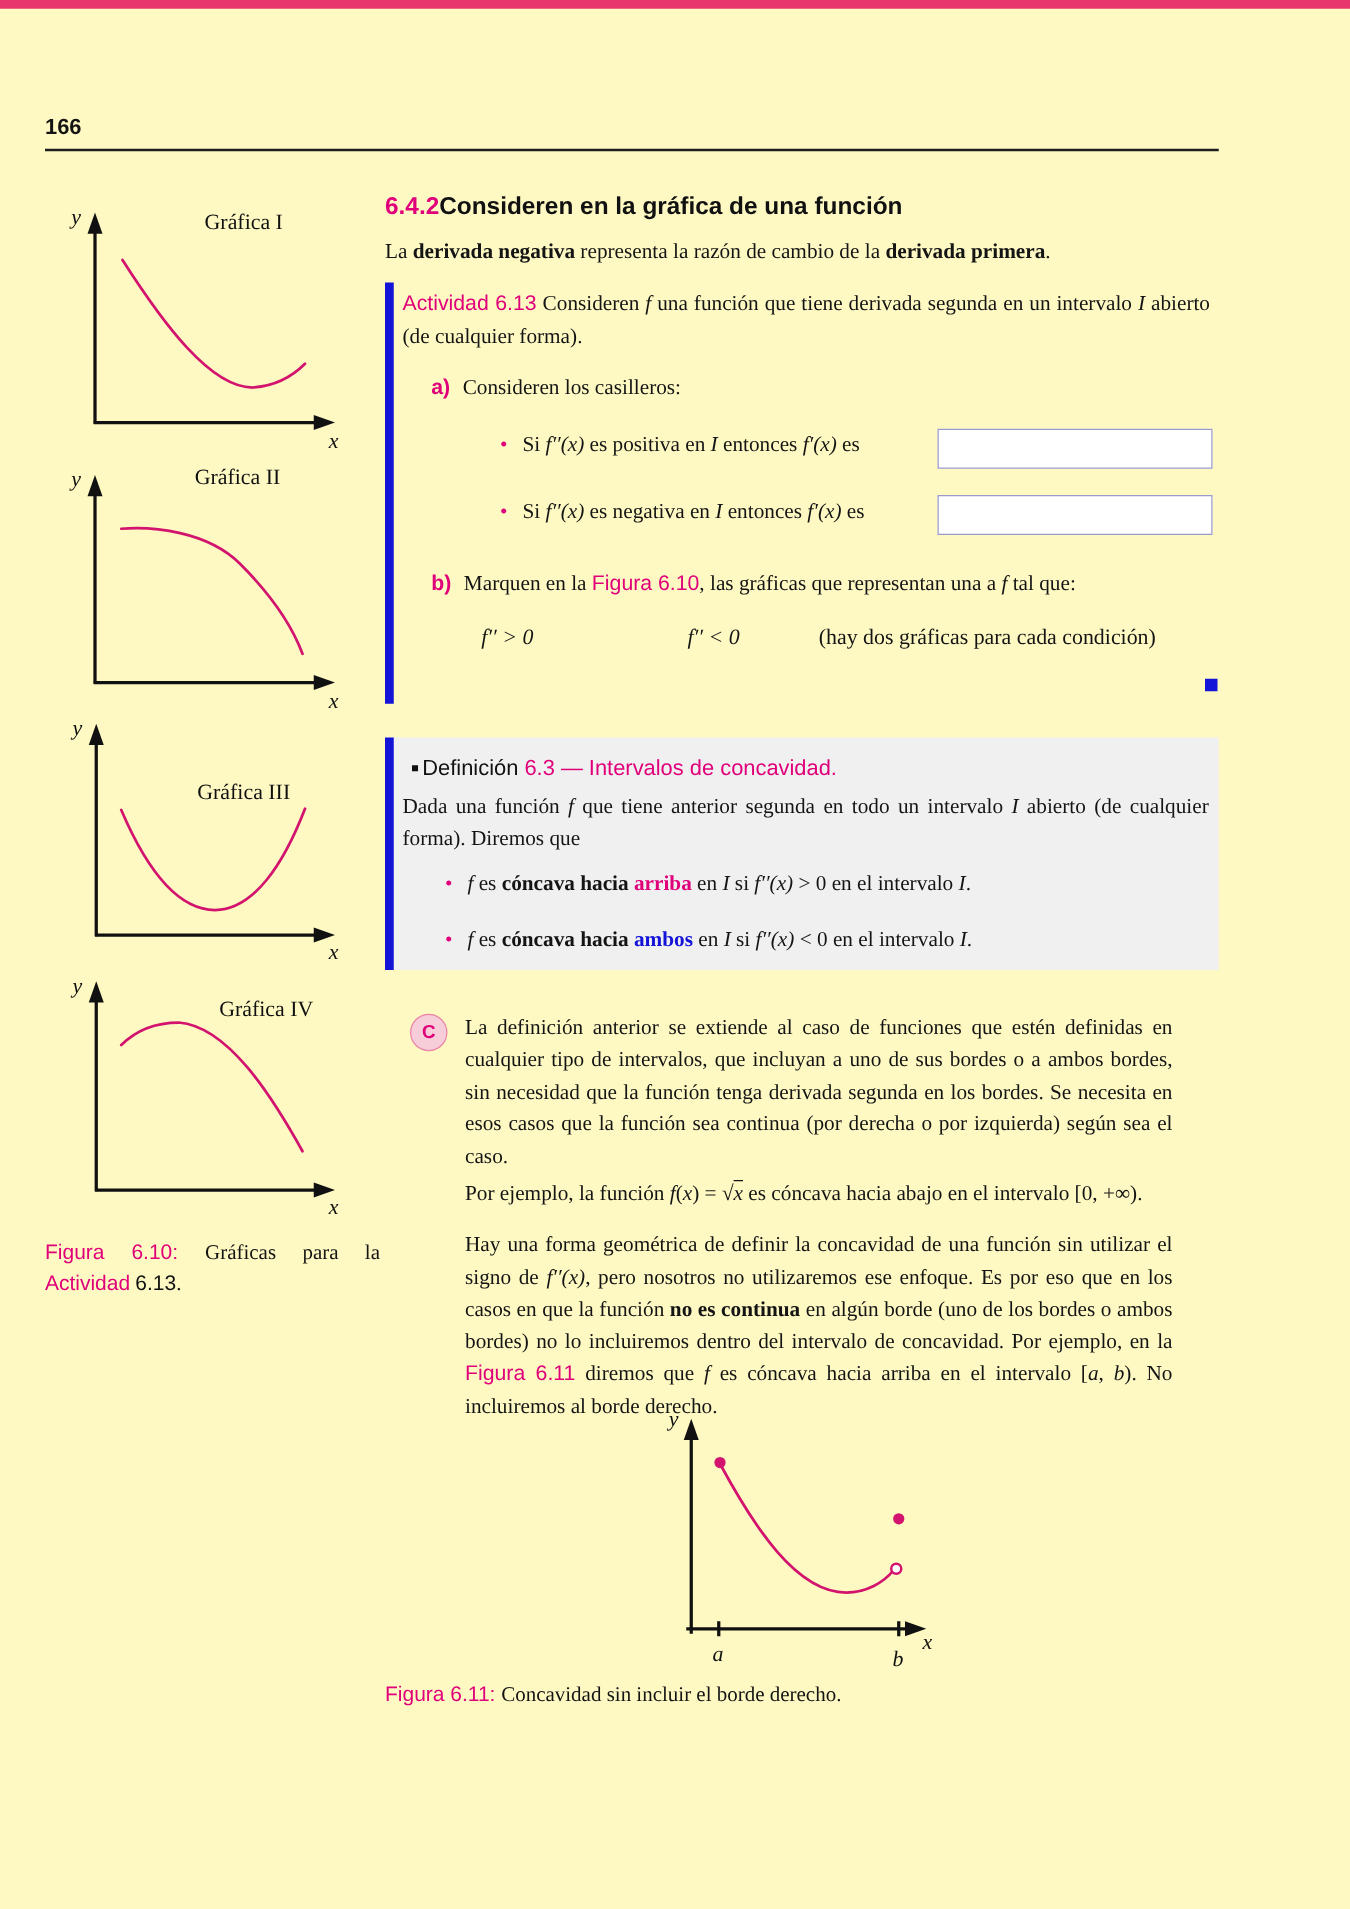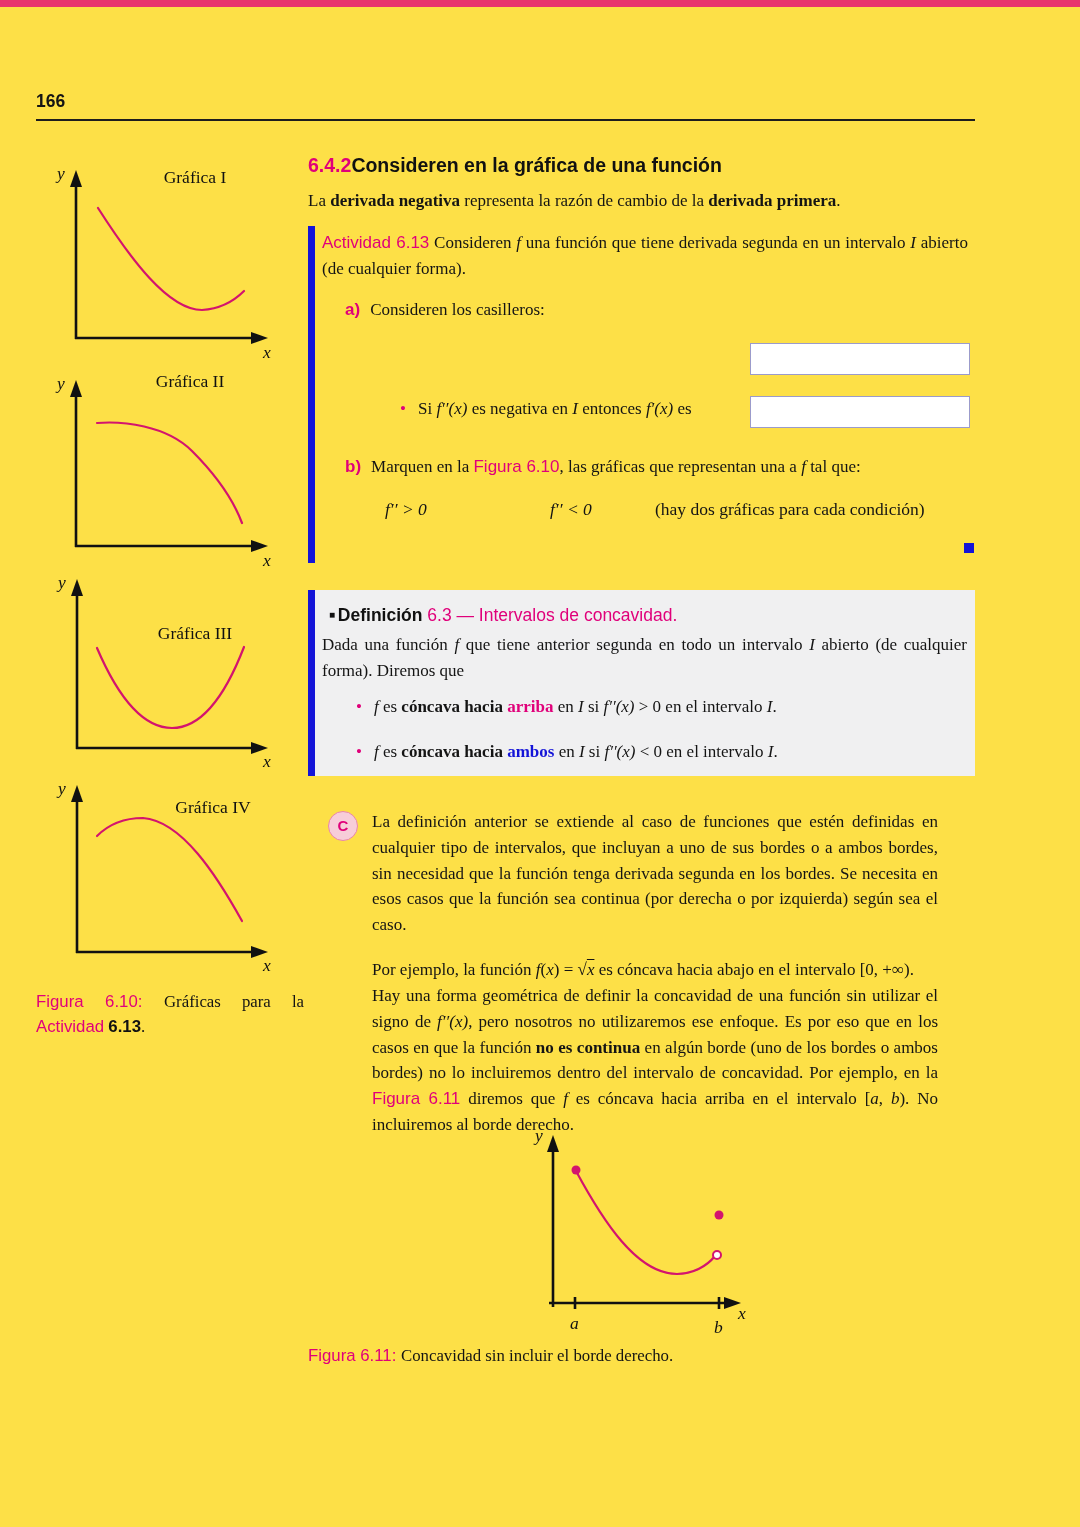--- a/index.html
+++ b/index.html
@@ -6,21 +6,21 @@
     --accent:#e0007a;
     --blue:#1414d8;
     --curve:#d3146e;
     --defbg:#f0f0f1;
     --boxborder:#9b9bcb;
     --ink:#141414;
   }
   *{margin:0;padding:0;box-sizing:border-box}
   html,body{background:#ffffff}
   #page{
-    position:relative;width:1080px;height:1527px;background:#fde047;overflow:hidden;
+    position:relative;width:1080px;height:1527px;background:#fef9c3;overflow:hidden;
     font-family:"Liberation Serif","DejaVu Serif",serif;color:var(--ink);
     font-size:17px;line-height:25.8px;
   }
   .topband{position:absolute;left:0;top:0;width:1080px;height:7px;background:var(--topband,#e8356d)}
   .pagenum{position:absolute;left:36px;top:91px;font-family:"Liberation Sans","DejaVu Sans",sans-serif;font-weight:700;font-size:17.5px;line-height:20px}
   .headrule{position:absolute;left:36px;top:119px;width:939px;height:2px;background:#1d1d1d}
 
   
   .graph{position:absolute;left:30px}
   #g1{top:158px}#g2{top:363px}#g3{top:573px}#g4{top:779px}
@@ -59,32 +59,32 @@
   .def-head{position:absolute;left:7px;top:12px;font-family:"Liberation Sans","DejaVu Sans",sans-serif;font-weight:700;font-size:17.5px;color:#111}
   .def-body{position:absolute;left:0;top:42px;width:645px;text-align:justify}
   .defrow{position:absolute;left:34px;width:600px}
   .db1{top:104px}.db2{top:149px}
 
   .note-icon{position:absolute;left:328px;top:811px;width:30px;height:30px;border-radius:50%;
     background:var(--noteiconbg,#f7cdd9);border:1.6px solid var(--noteiconborder,#ea86a9);
     font-family:"Liberation Sans","DejaVu Sans",sans-serif;font-weight:700;font-size:15px;color:var(--accent);
     display:flex;align-items:center;justify-content:center}
   .note-text{position:absolute;left:372px;top:809px;width:566px;text-align:justify}
-  .note-text p+p{margin-top:19px}
+  .note-text p+p{margin-top:4px}
   .parageom{position:absolute;left:372px;top:983px;width:566px;text-align:justify}
 
   .fig11{position:absolute;left:505px;top:1125px}
   .fig11cap{position:absolute;left:308px;top:1343px;width:667px;font-size:16.8px}
 
   
   .s-b{font-weight:700}
   .s-m{font-style:italic}
   .s-mol{font-style:italic;text-decoration:overline}
   .s-ref{font-family:"Liberation Sans","DejaVu Sans",sans-serif;font-weight:400;color:var(--accent)}
-  .s-refk{font-family:"Liberation Sans","DejaVu Sans",sans-serif;font-weight:700;color:#111}
+  .s-refk{font-family:"Liberation Sans","DejaVu Sans",sans-serif;font-weight:400;color:#111}
   .s-accb{color:var(--accent);font-weight:700}
   .s-blueb{color:var(--blue);font-weight:700}
   .s-sqm{font-family:"Liberation Sans","DejaVu Sans",sans-serif;font-size:10px;vertical-align:2.5px;color:#111}
 </style>
 </head>
 <body>
 
 <div id="page">
   <div class="topband"></div>
   <div class="pagenum">166</div>
@@ -144,20 +144,23 @@
   <p class="intro"><span>La </span><span class="s-b">derivada negativa</span><span> representa la razón de cambio de la </span><span class="s-b">derivada primera</span><span>.</span></p>
 
   <section class="actbox">
     <div class="inner">
       <p class="act-title"><span class="s-ref">Actividad 6.13</span><span> Consideren </span><span class="s-m">f</span><span> una función que tiene derivada segunda en un intervalo </span><span class="s-m">I</span><span> abierto (de cualquier forma).</span></p>
 
       <div class="act-a">
         <span class="itemlab">a)</span><span class="ilab-gap"></span><span><span>Consideren los casilleros:</span></span>
       </div>
 
+      <div class="brow b1">
+        <span class="bdot">•</span><span><span>Si </span><span class="s-m">f′′(x)</span><span> es positiva en </span><span class="s-m">I</span><span> entonces </span><span class="s-m">f′(x)</span><span> es</span></span>
+      </div>
       <div class="ansbox ab1"></div>
 
       <div class="brow b2">
         <span class="bdot">•</span><span><span>Si </span><span class="s-m">f′′(x)</span><span> es negativa en </span><span class="s-m">I</span><span> entonces </span><span class="s-m">f′(x)</span><span> es</span></span>
       </div>
       <div class="ansbox ab2"></div>
 
       <div class="act-b">
         <span class="itemlab">b)</span><span class="ilab-gap"></span><span><span>Marquen en la </span><span class="s-ref">Figura 6.10</span><span>, las gráficas que representan una a </span><span class="s-m">f</span><span> tal que:</span></span>
       </div>

